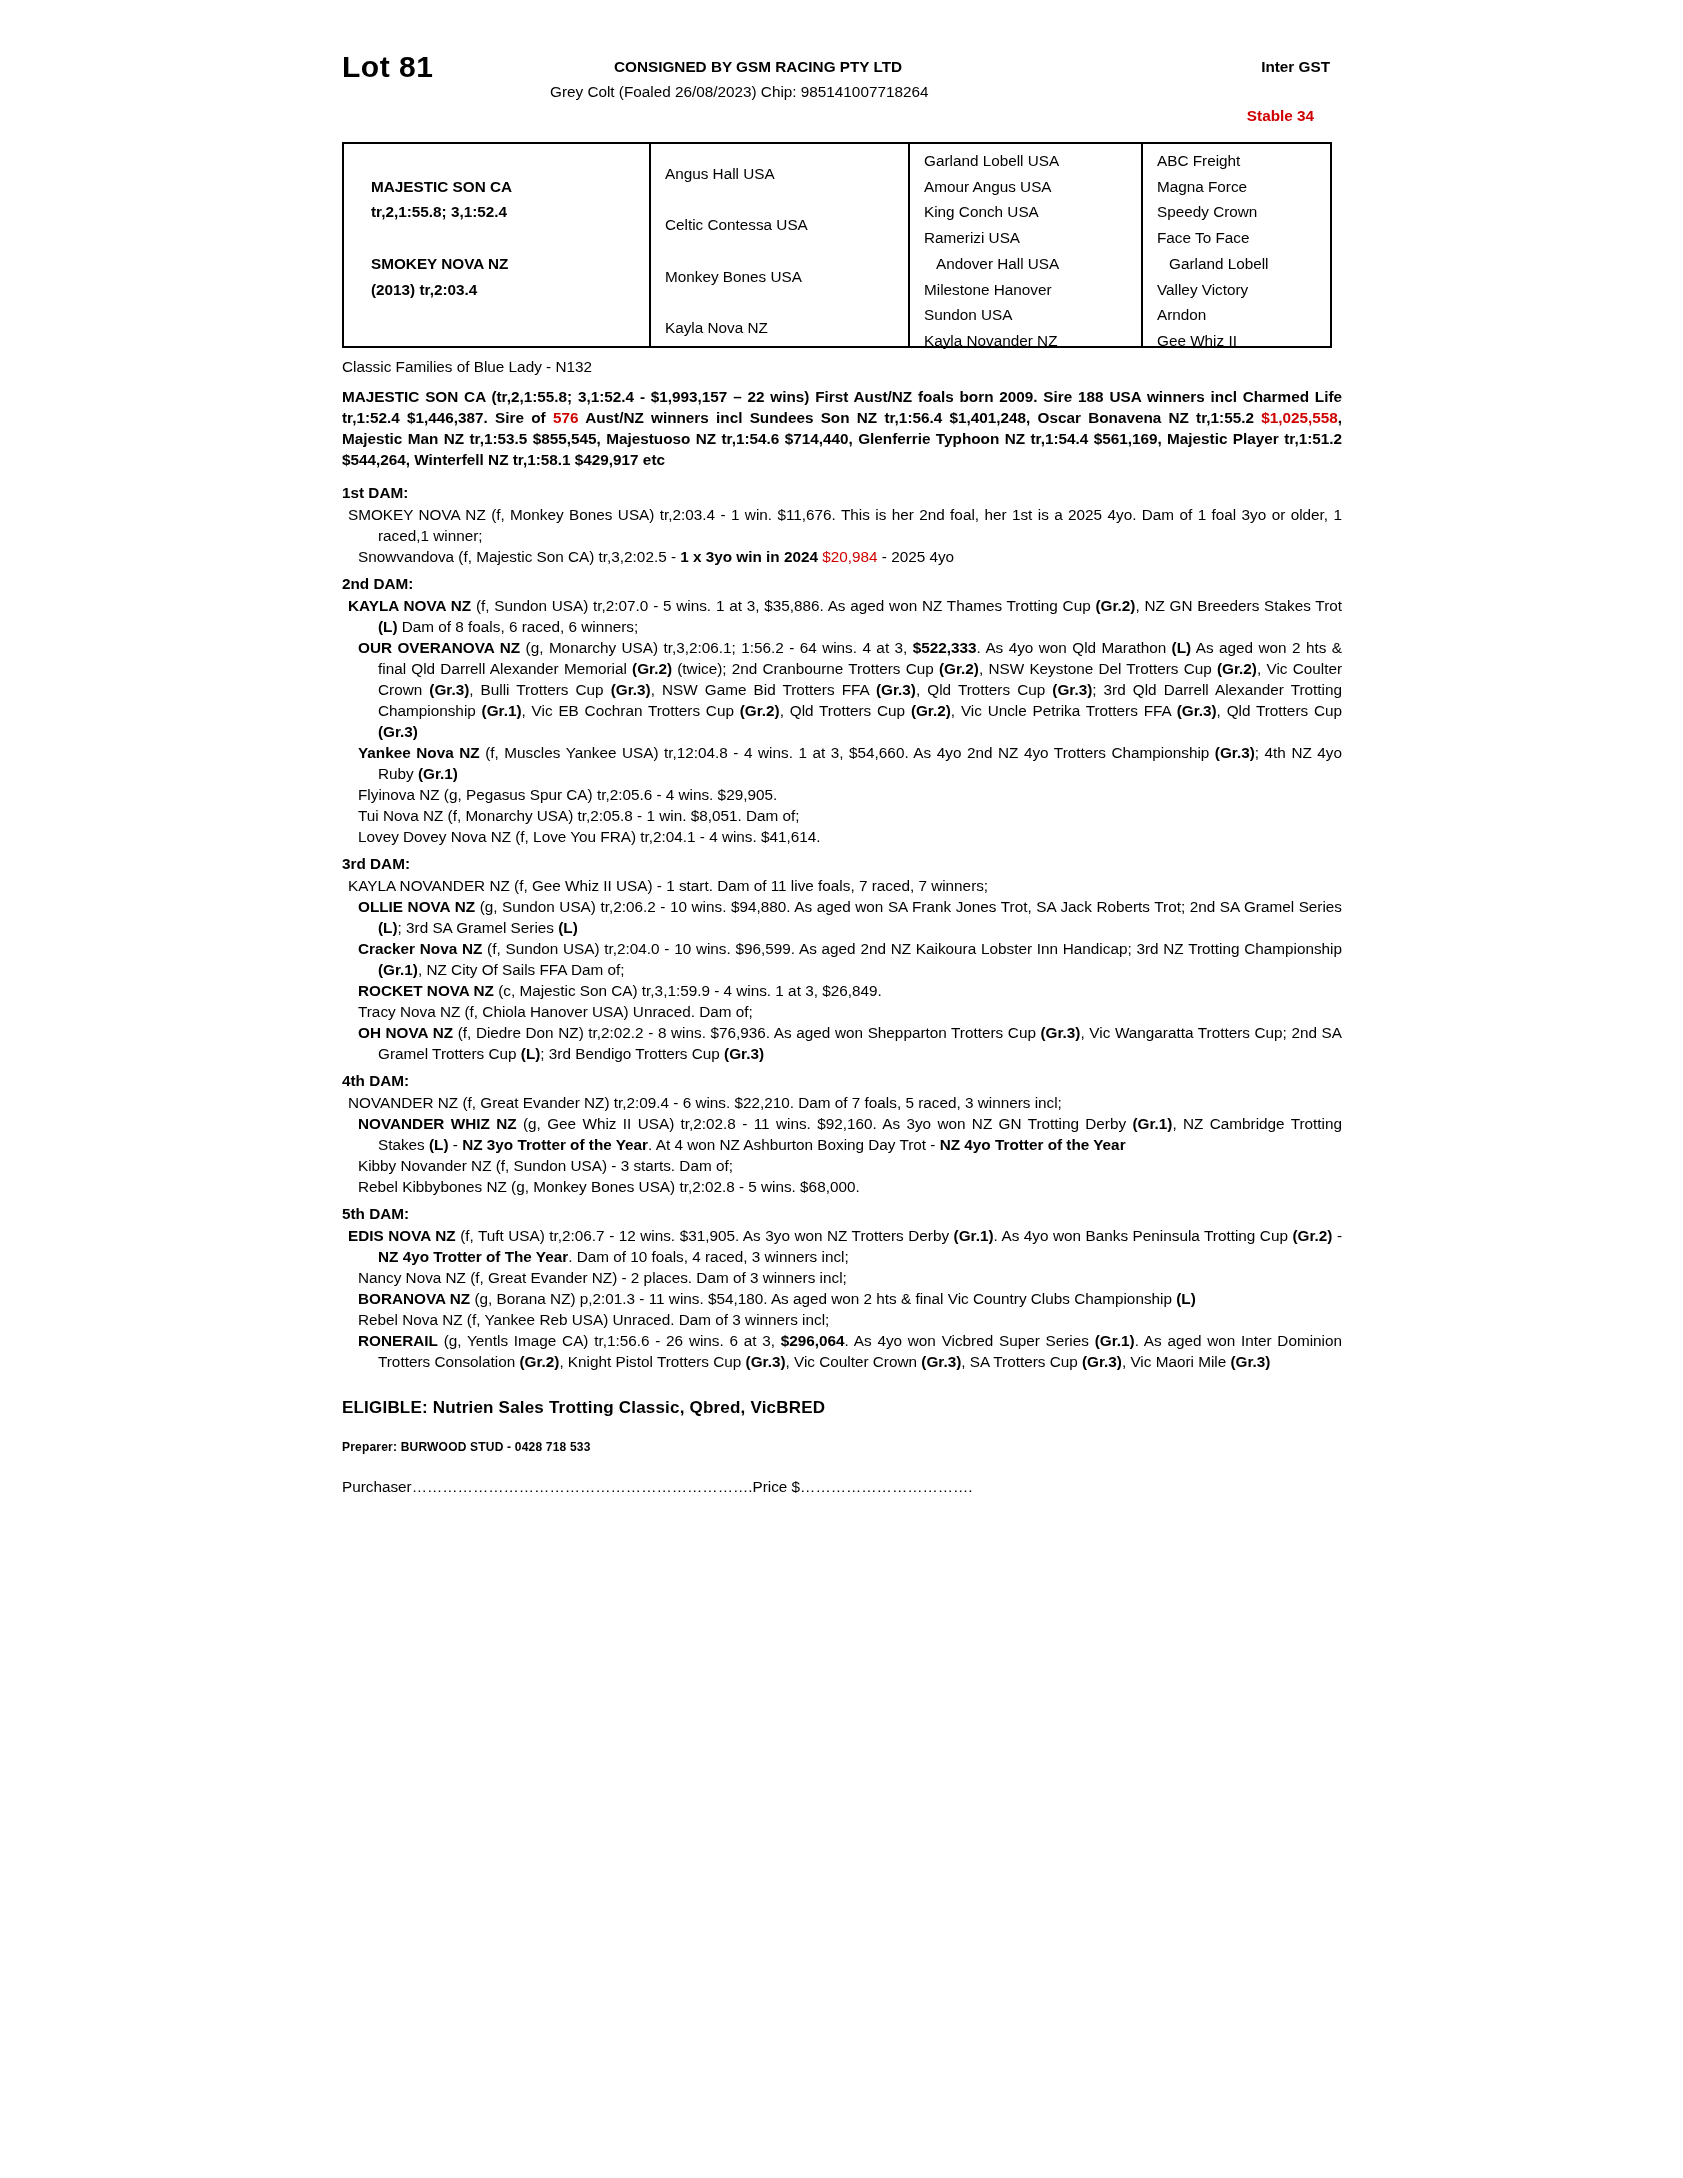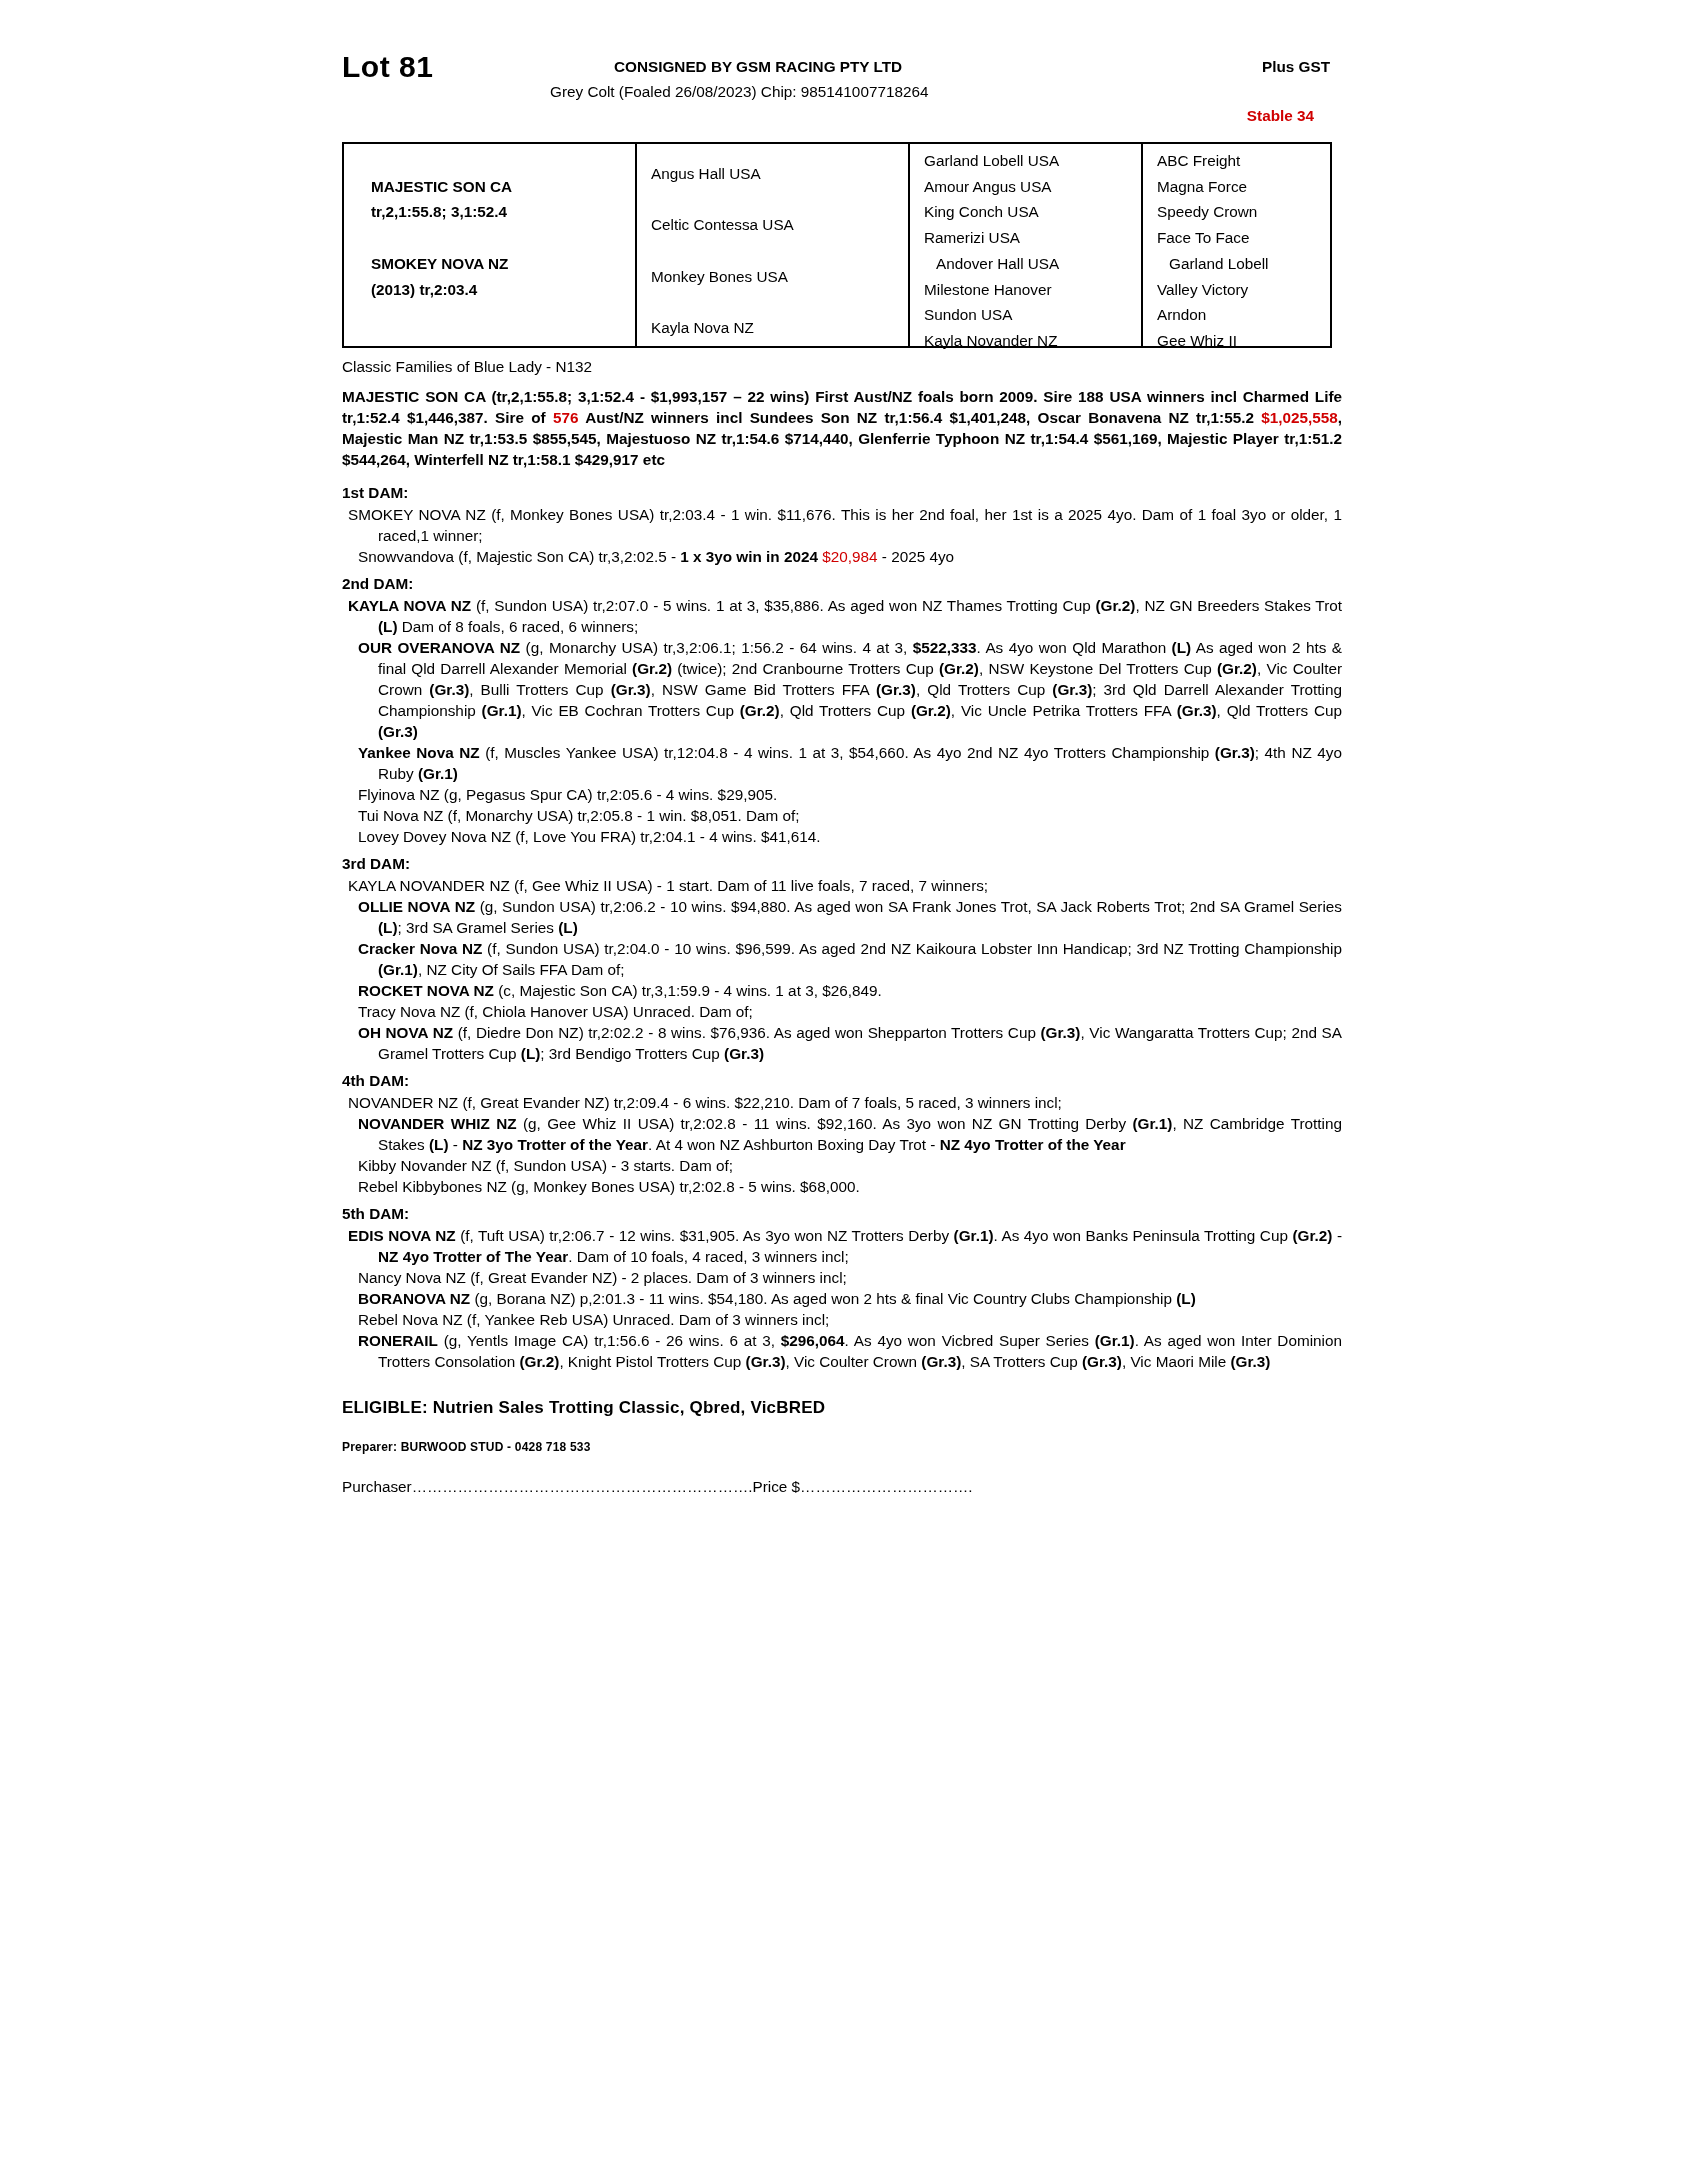--- a/index.html
+++ b/index.html
@@ -77,21 +77,21 @@
     position: relative;
     box-sizing: border-box;
   }
   .ped-col {
     position: absolute;
     top: 0;
     height: 100%;
     box-sizing: border-box;
   }
   .c1 { left: 13px; width: 242px; }
-  .c2 { left: 291px; width: 267px; border-left: 2px solid #000; text-align: right; }
+  .c2 { left: 305px; width: 267px; border-left: 2px solid #000; text-align: right; }
   .c3 { left: 564px; width: 233px; border-left: 2px solid #000; }
   .c4 { left: 797px; width: 189px; border-left: 2px solid #000; }
 
   .cell {
     font-size: 15.3px;
     line-height: 26px;
     padding-left: 14px;
     white-space: nowrap;
   }
   .c1 .sire-name, .c1 .dam-name {
@@ -166,21 +166,21 @@
 </style>
 </head>
 <body>
 
 <div class="page">
   <div class="content">
 
     <div class="header">
       <div class="lot-title">Lot 81</div>
       <div class="consigned">CONSIGNED BY GSM RACING PTY LTD</div>
-      <div class="plus-gst">Plus GST</div>
+      <div class="plus-gst">Inter GST</div>
       <div class="subline">Grey Colt (Foaled 26/08/2023) Chip: 985141007718264</div>
       <div class="stable">Stable 34</div>
     </div>
 
     <div class="ped">
       <div class="ped-col c1">
         <div class="cell sire-name b1">MAJESTIC SON CA</div>
         <div class="cell b2" style="font-weight:bold">tr,2,1:55.8; 3,1:52.4</div>
         <div class="cell dam-name b3">SMOKEY NOVA NZ</div>
         <div class="cell b4" style="font-weight:bold">(2013) tr,2:03.4</div>

